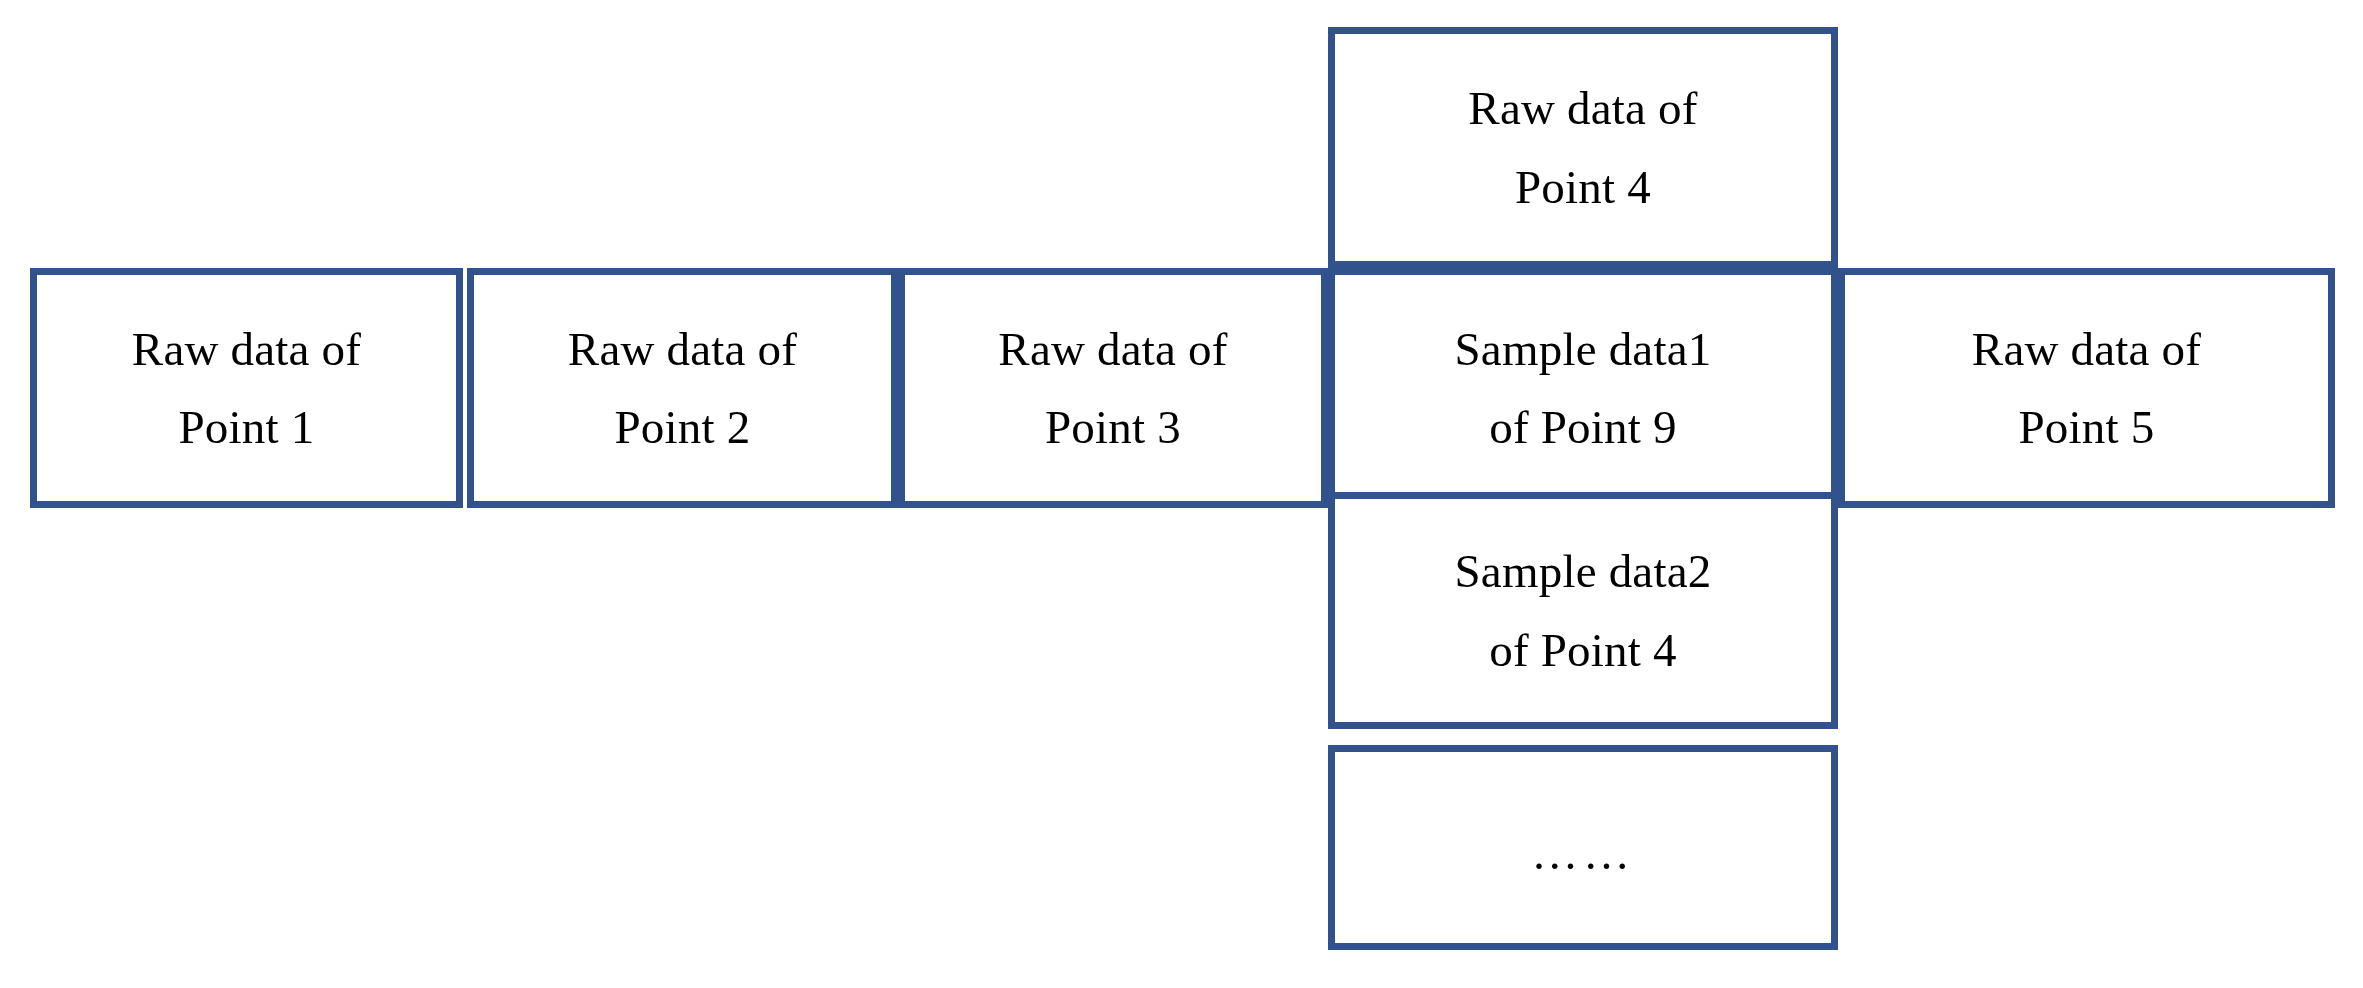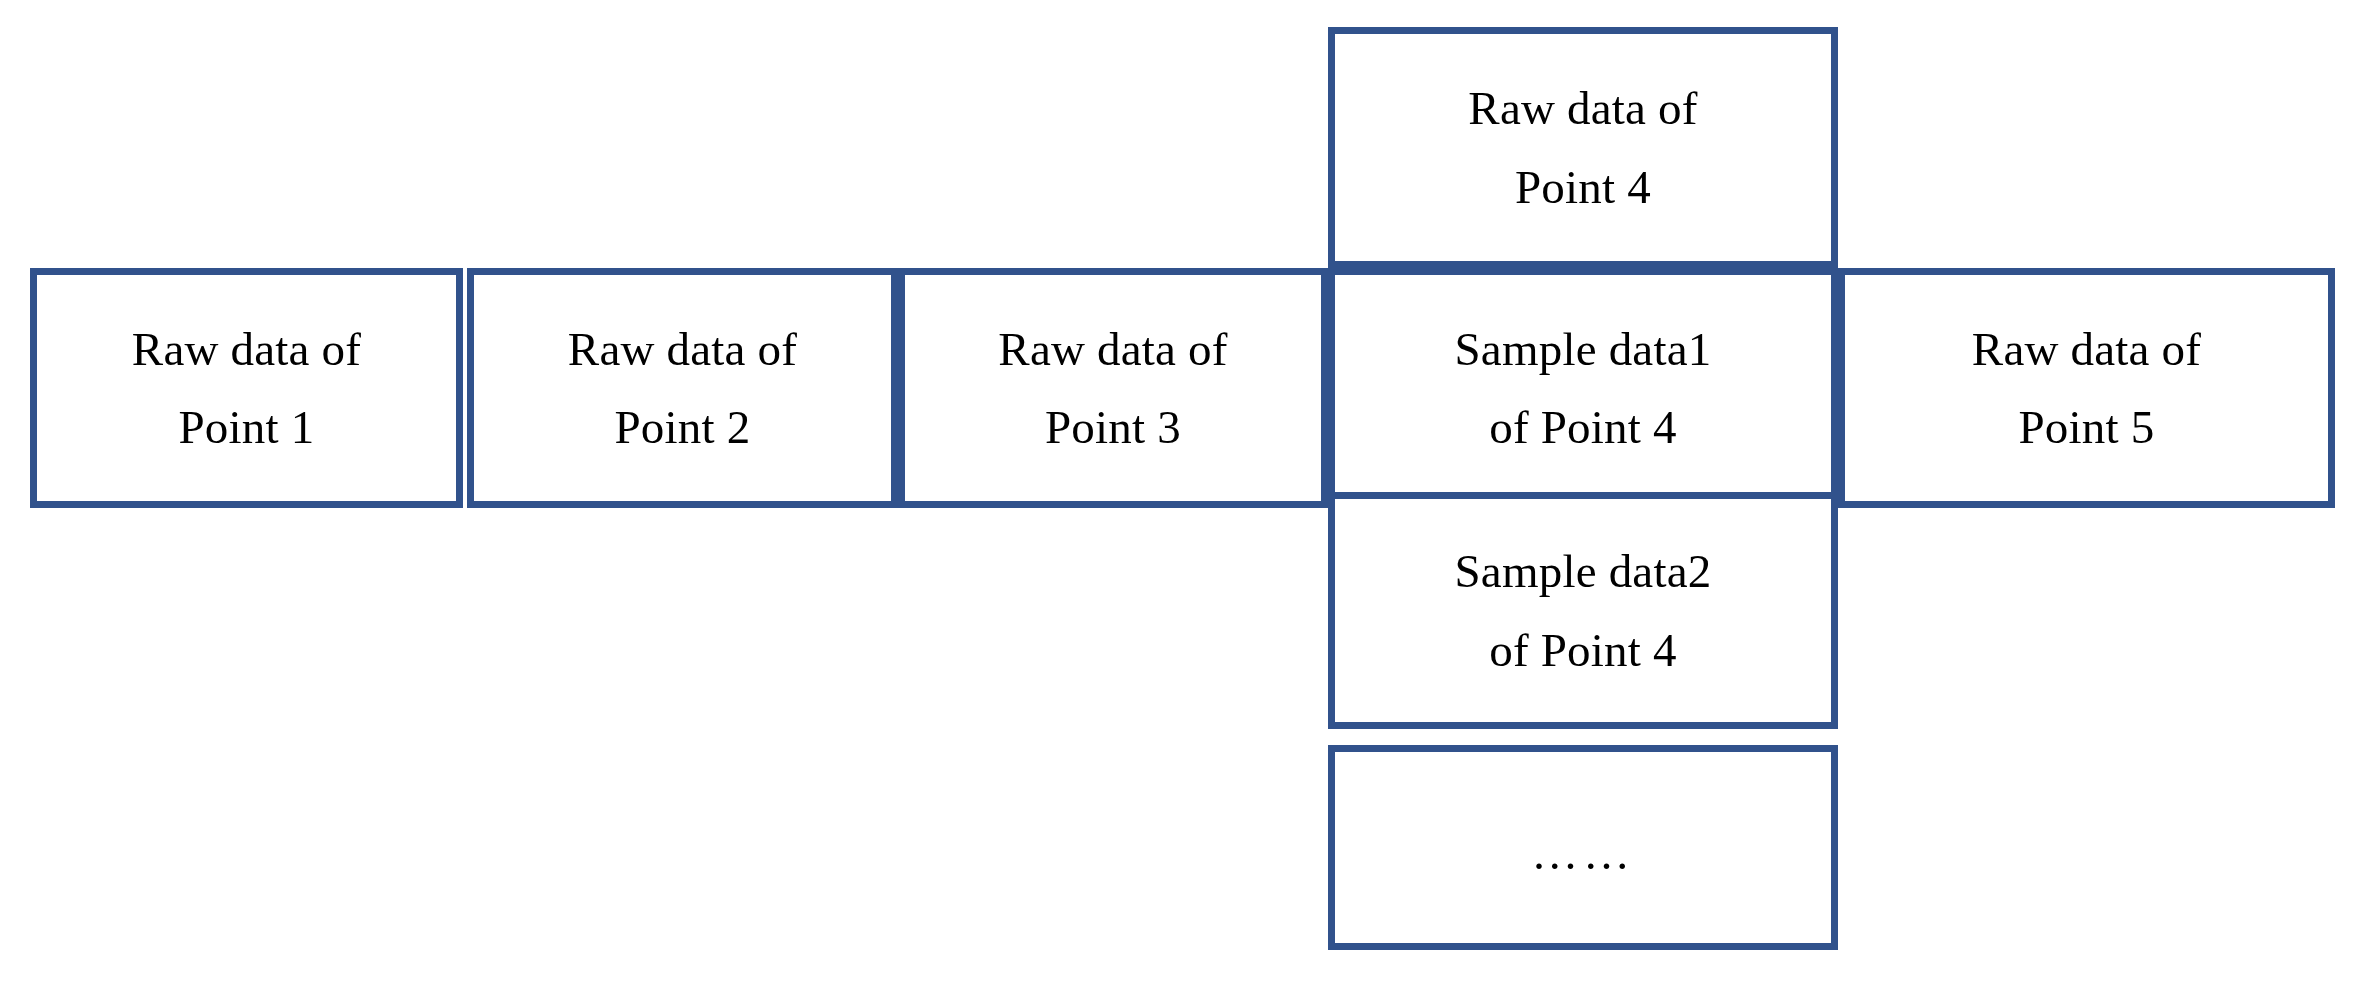--- a/index.html
+++ b/index.html
@@ -87,21 +87,21 @@
 Point 2</span>
   </div>
 
   <div class="cell row-mid c-p3">
     <span class="label">Raw data of
 Point 3</span>
   </div>
 
   <div class="cell row-mid c-s1">
     <span class="label">Sample  data1
-of Point 4</span>
+of Point 9</span>
   </div>
 
   <div class="cell row-mid c-p5">
     <span class="label">Raw data of
 Point 5</span>
   </div>
 
   <div class="cell col-c c-s2">
     <span class="label">Sample  data2
 of Point 4</span>

